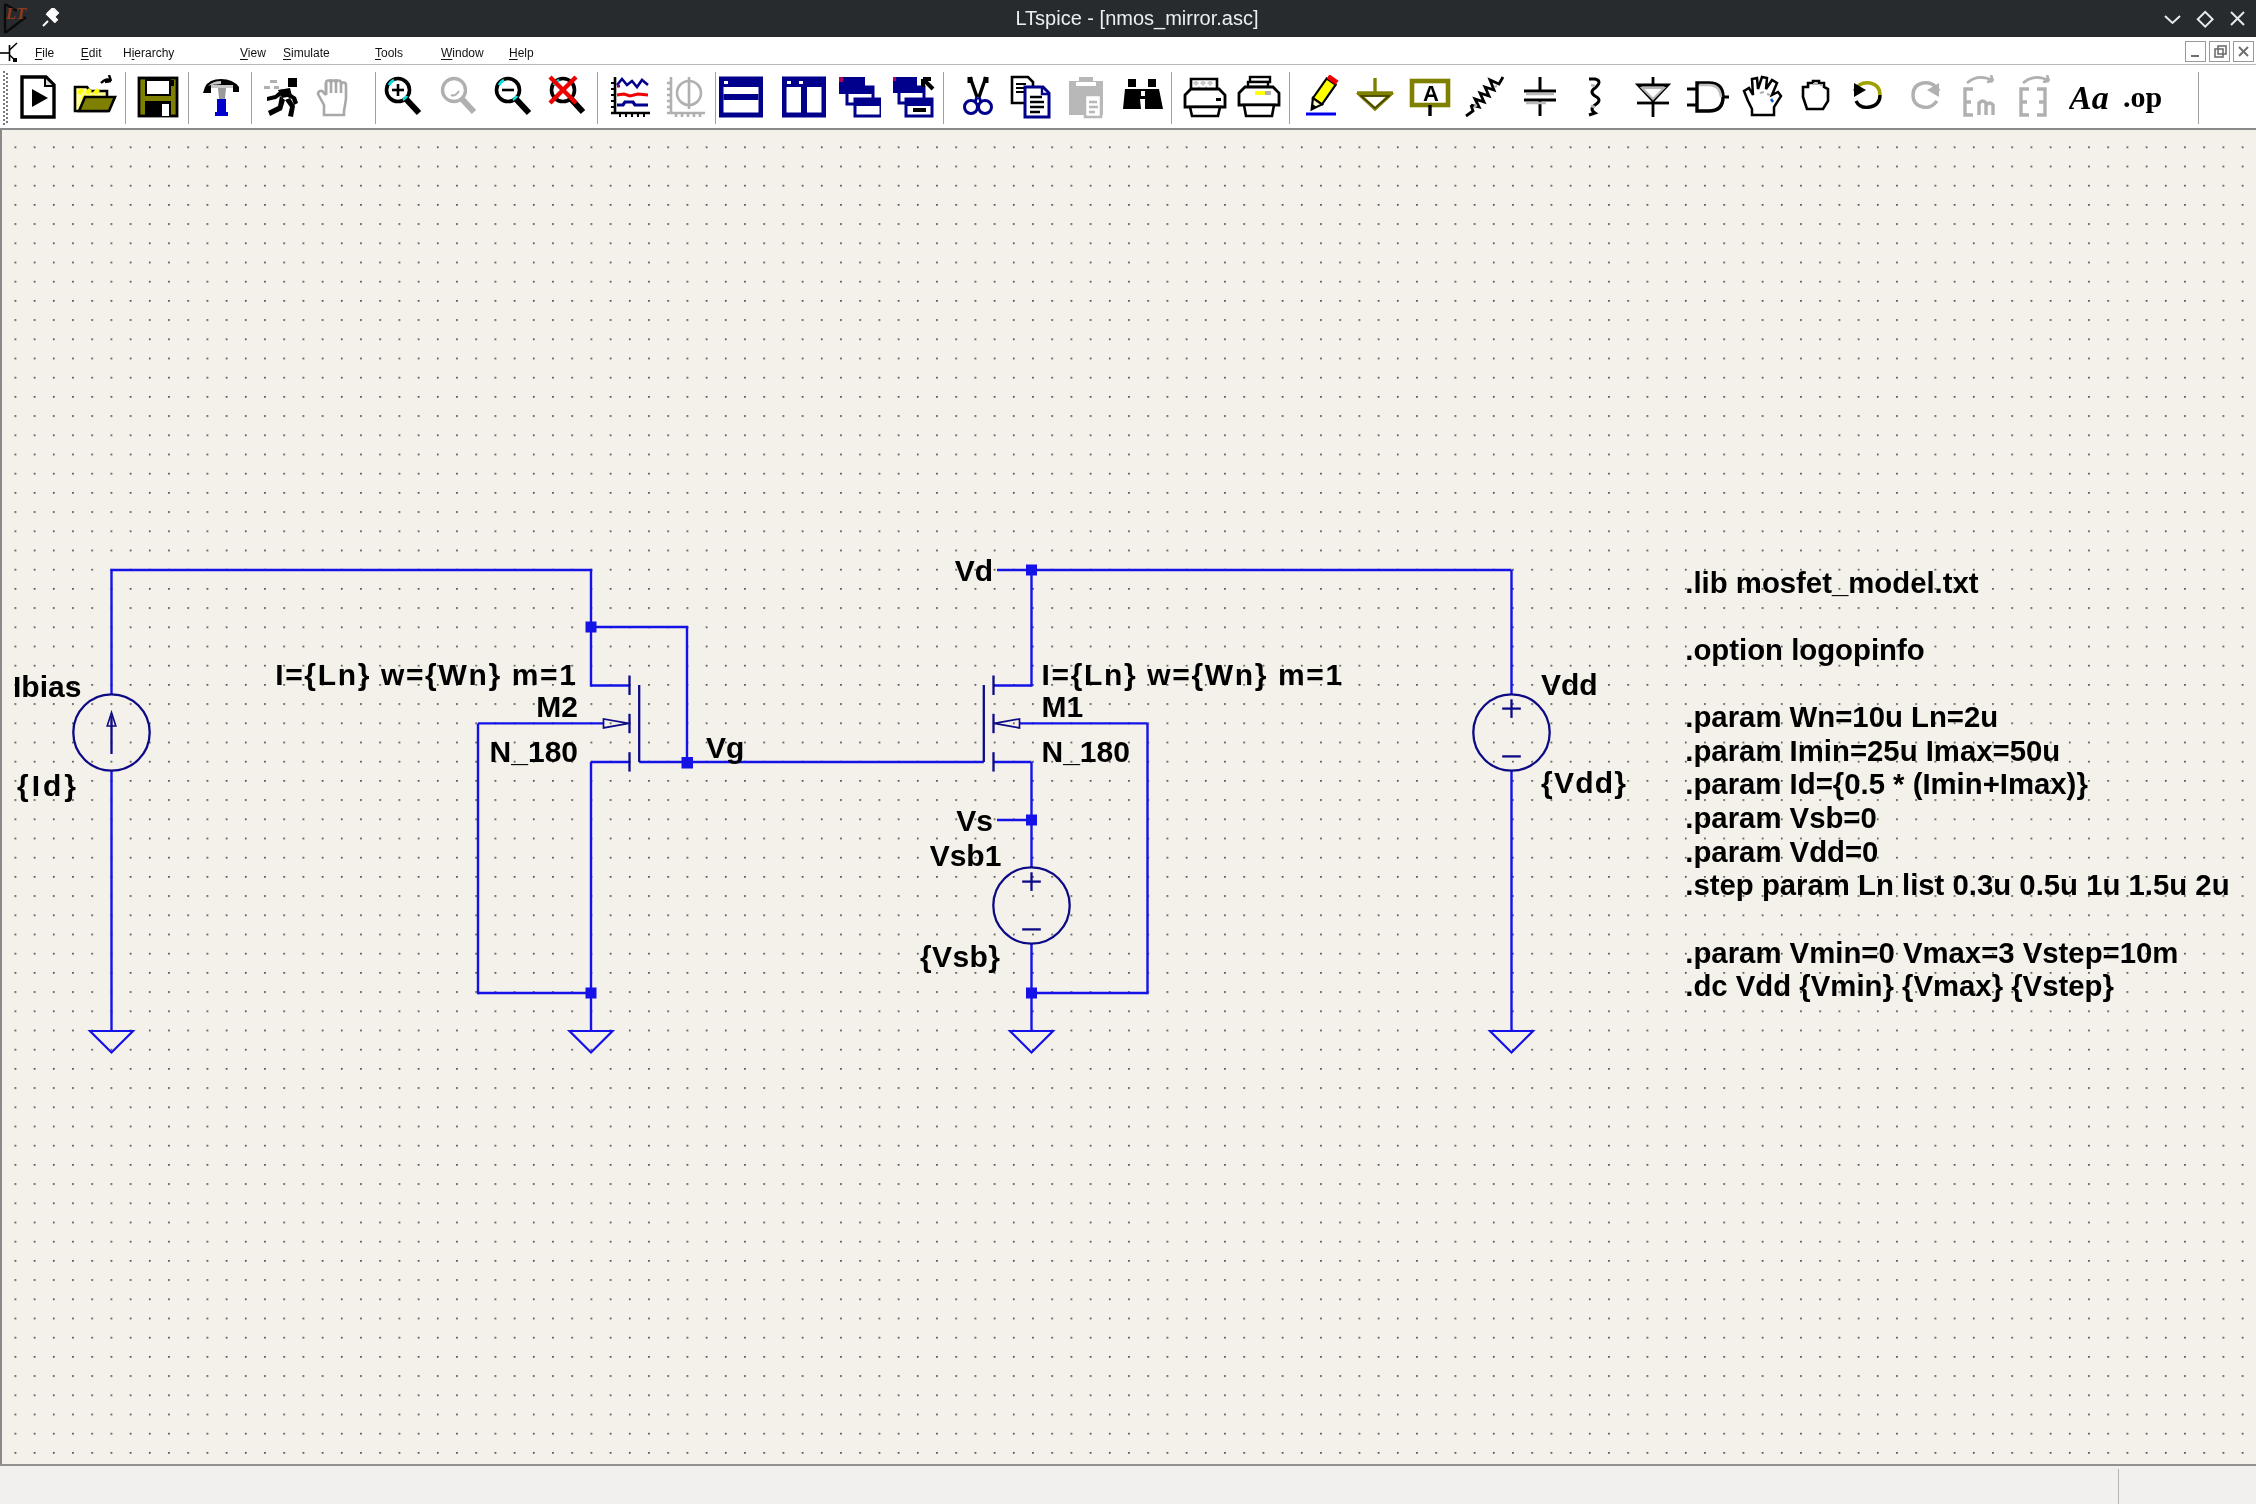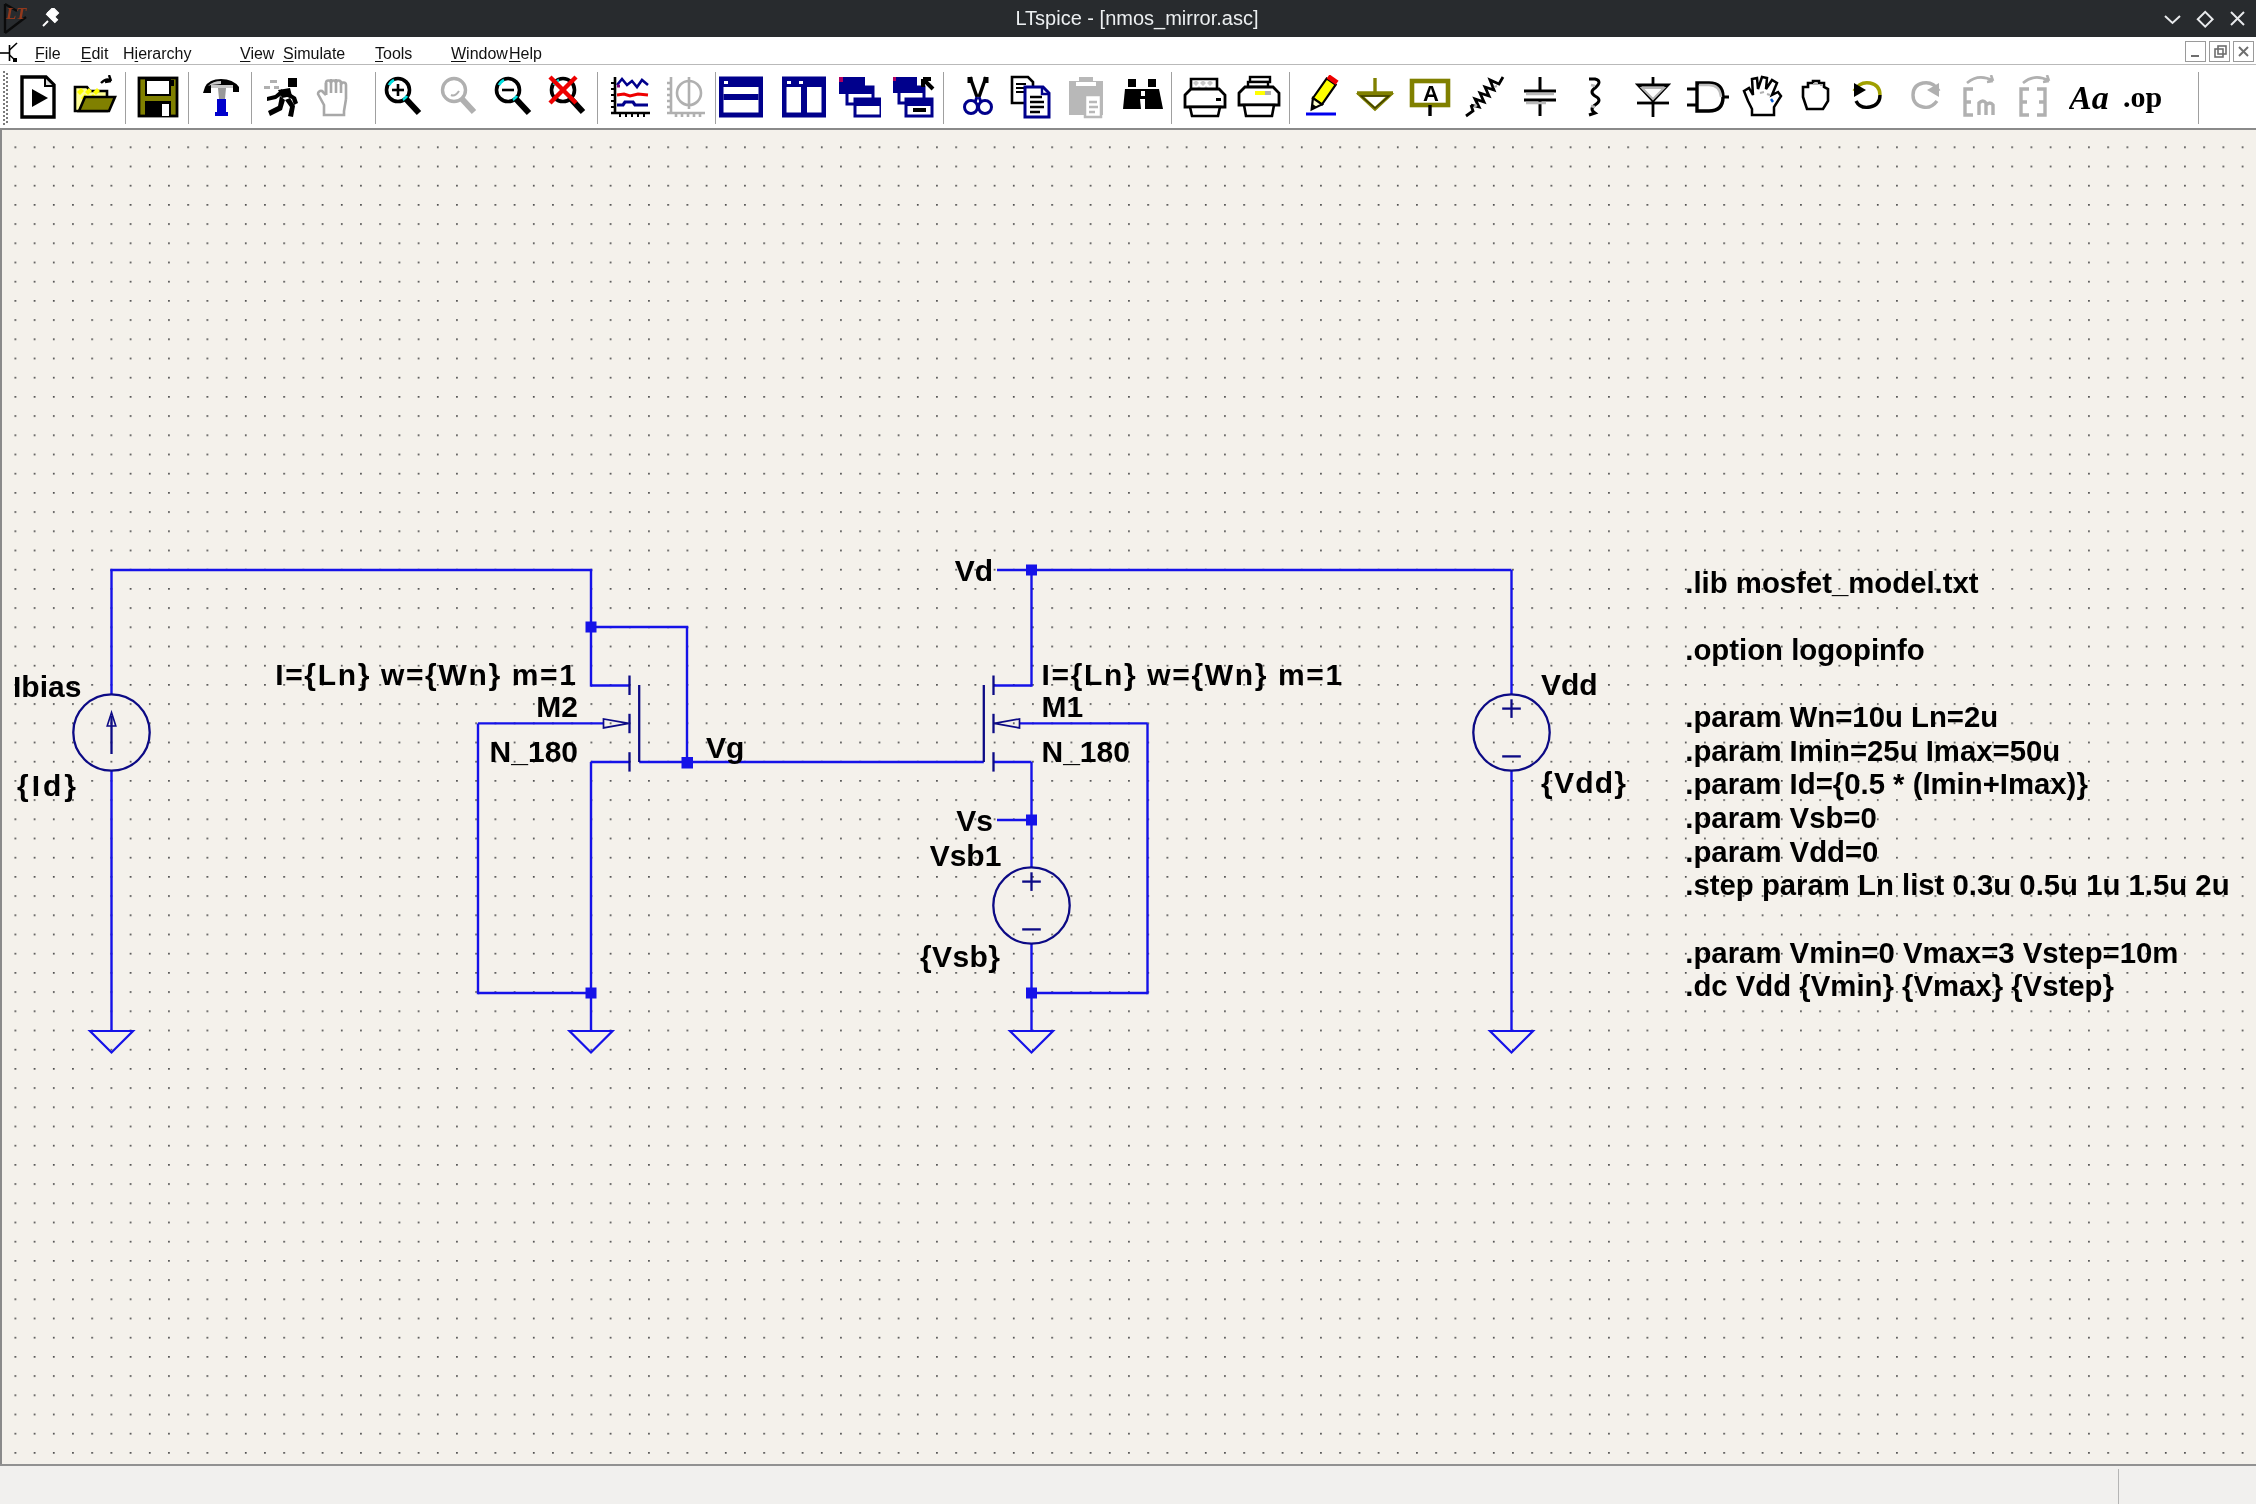--- a/index.html
+++ b/index.html
@@ -3,21 +3,21 @@
 <meta charset="utf-8">
 <style>
   html,body{margin:0;padding:0;width:2256px;height:1504px;overflow:hidden;background:#ffffff;}
   *{box-sizing:border-box;}
   body{font-family:"Liberation Sans",sans-serif;}
   .abs{position:absolute;}
   #titlebar{position:absolute;left:0;top:0;width:2256px;height:37px;background:#282b2e;}
   #titletext{position:absolute;left:0;top:0;width:2274px;height:37px;text-align:center;
     font-size:20px;color:#eceff1;line-height:37px;}
   #menubar{position:absolute;left:0;top:37px;width:2256px;height:27px;background:#ffffff;}
-  .menuitem{position:absolute;top:3px;height:27px;line-height:27px;font-size:16px;color:#111;}
+  .menuitem{position:absolute;top:3px;height:27px;line-height:27px;font-size:12px;color:#111;}
   .menuitem u{text-decoration:underline;text-underline-offset:2px;}
   #menuline{position:absolute;left:0;top:64px;width:2256px;height:1px;background:#b9b9b9;}
   #toolbar{position:absolute;left:0;top:65px;width:2256px;height:64px;background:#ffffff;}
   .tsep{position:absolute;top:7px;height:52px;width:1px;background:#a0a0a0;}
   #tbline{position:absolute;left:0;top:128px;width:2256px;height:2px;background:#8a8a8a;}
   #canvas{position:absolute;left:0;top:130px;width:2256px;height:1334px;background:#f4f1eb;}
   #statusbar{position:absolute;left:0;top:1464px;width:2256px;height:40px;background:#f1f0ee;border-top:2px solid #919191;}
   #statussep{position:absolute;left:2118px;top:1469px;width:1px;height:35px;background:#b5b5b5;}
 </style>
 </head>
@@ -58,21 +58,21 @@
       <line x1="9.5" y1="15" x2="16" y2="21"></line>
     </g>
     <rect x="13" y="18" width="4" height="4" fill="#000"></rect>
   </svg>
   <div class="menuitem" style="left:34.9px"><u>F</u>ile</div>
   <div class="menuitem" style="left:80.8px"><u>E</u>dit</div>
   <div class="menuitem" style="left:123px">H<u>i</u>erarchy</div>
   <div class="menuitem" style="left:240px"><u>V</u>iew</div>
   <div class="menuitem" style="left:283px"><u>S</u>imulate</div>
   <div class="menuitem" style="left:375px"><u>T</u>ools</div>
-  <div class="menuitem" style="left:451px"><u>W</u>indow</div>
+  <div class="menuitem" style="left:441px"><u>W</u>indow</div>
   <div class="menuitem" style="left:509px"><u>H</u>elp</div>
 
   <svg class="abs" style="left:2184px;top:3px" width="72" height="22" viewBox="0 0 72 22">
     <g fill="#ffffff" stroke="#9a9a9a" stroke-width="1">
       <rect x="1.5" y="1.5" width="20" height="20"></rect>
       <rect x="25.5" y="1.5" width="20" height="20"></rect>
       <rect x="49.5" y="1.5" width="20" height="20"></rect>
     </g>
     <g stroke="#6e6e6e" stroke-width="2" fill="none">
       <line x1="7" y1="16" x2="15" y2="16"></line>

